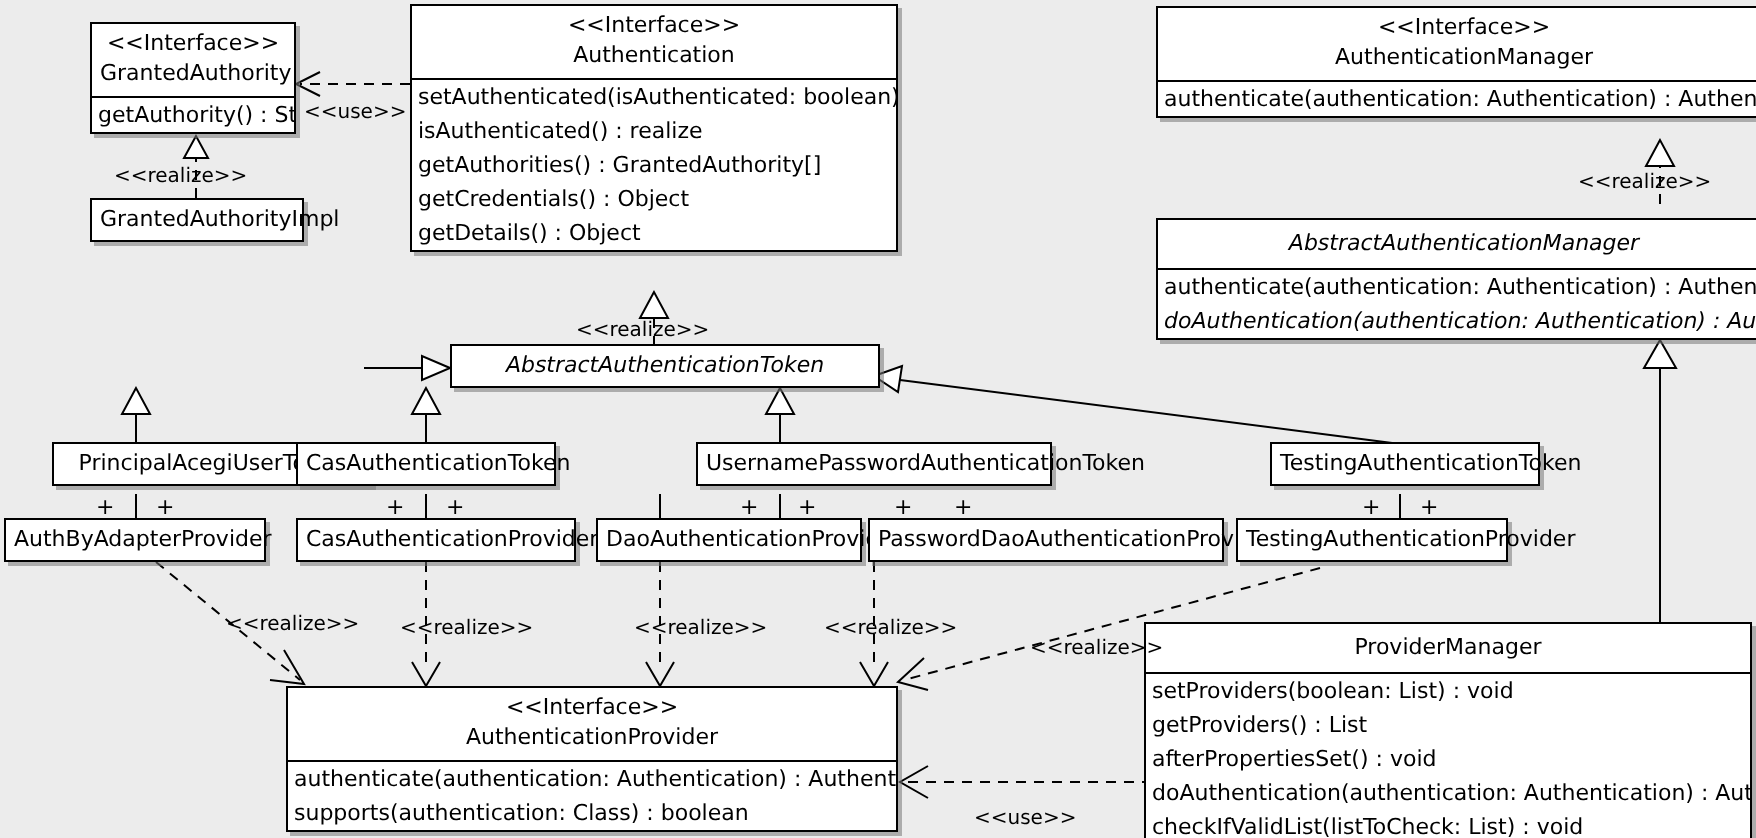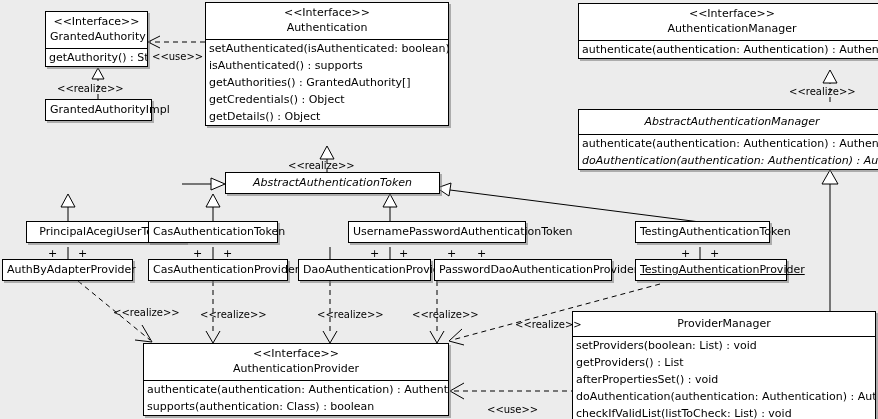--- a/index.html
+++ b/index.html
@@ -157,21 +157,21 @@
     </div>
   </div>
 
   <div class="node" style="left:205px;top:2px;width:244px;">
     <div class="hdr">
       <span class="stereo">&lt;&lt;Interface&gt;&gt;</span>
       <span class="cname">Authentication</span>
     </div>
     <div class="sep ops">
       <div class="op">setAuthenticated(isAuthenticated: boolean) : void</div>
-      <div class="op">isAuthenticated() : supports</div>
+      <div class="op">isAuthenticated() : realize</div>
       <div class="op">getAuthorities() : GrantedAuthority[]</div>
       <div class="op">getCredentials() : Object</div>
       <div class="op">getDetails() : Object</div>
     </div>
   </div>
 
   <div class="node" style="left:578px;top:3px;width:308px;">
     <div class="hdr">
       <span class="stereo">&lt;&lt;Interface&gt;&gt;</span>
       <span class="cname">AuthenticationManager</span>
@@ -250,21 +250,21 @@
       <span class="cname">DaoAuthenticationProvider</span>
     </div>
   </div>
 
   <div class="node simple" style="left:434px;top:259px;width:178px;">
     <div class="hdr">
       <span class="cname">PasswordDaoAuthenticationProvider</span>
     </div>
   </div>
 
-  <div class="node simple" style="left:635px;top:259px;width:152px;text-decoration:underline;">
+  <div class="node simple" style="left:618px;top:259px;width:136px;">
     <div class="hdr">
       <span class="cname">TestingAuthenticationProvider</span>
     </div>
   </div>
 
   <div class="node" style="left:143px;top:343px;width:306px;">
     <div class="hdr">
       <span class="stereo">&lt;&lt;Interface&gt;&gt;</span>
       <span class="cname">AuthenticationProvider</span>
     </div>

